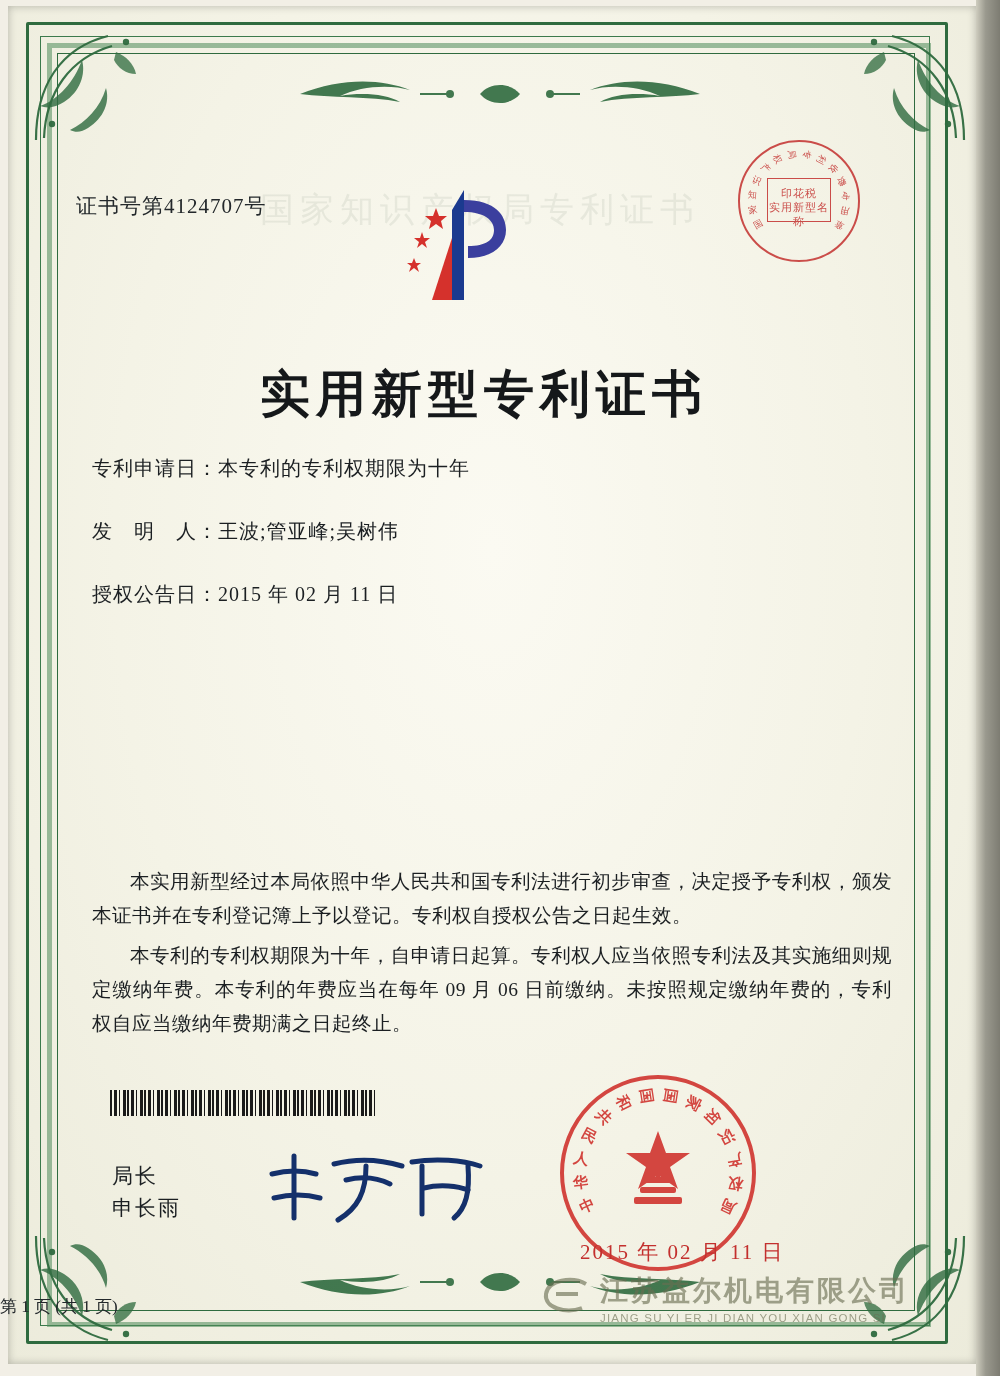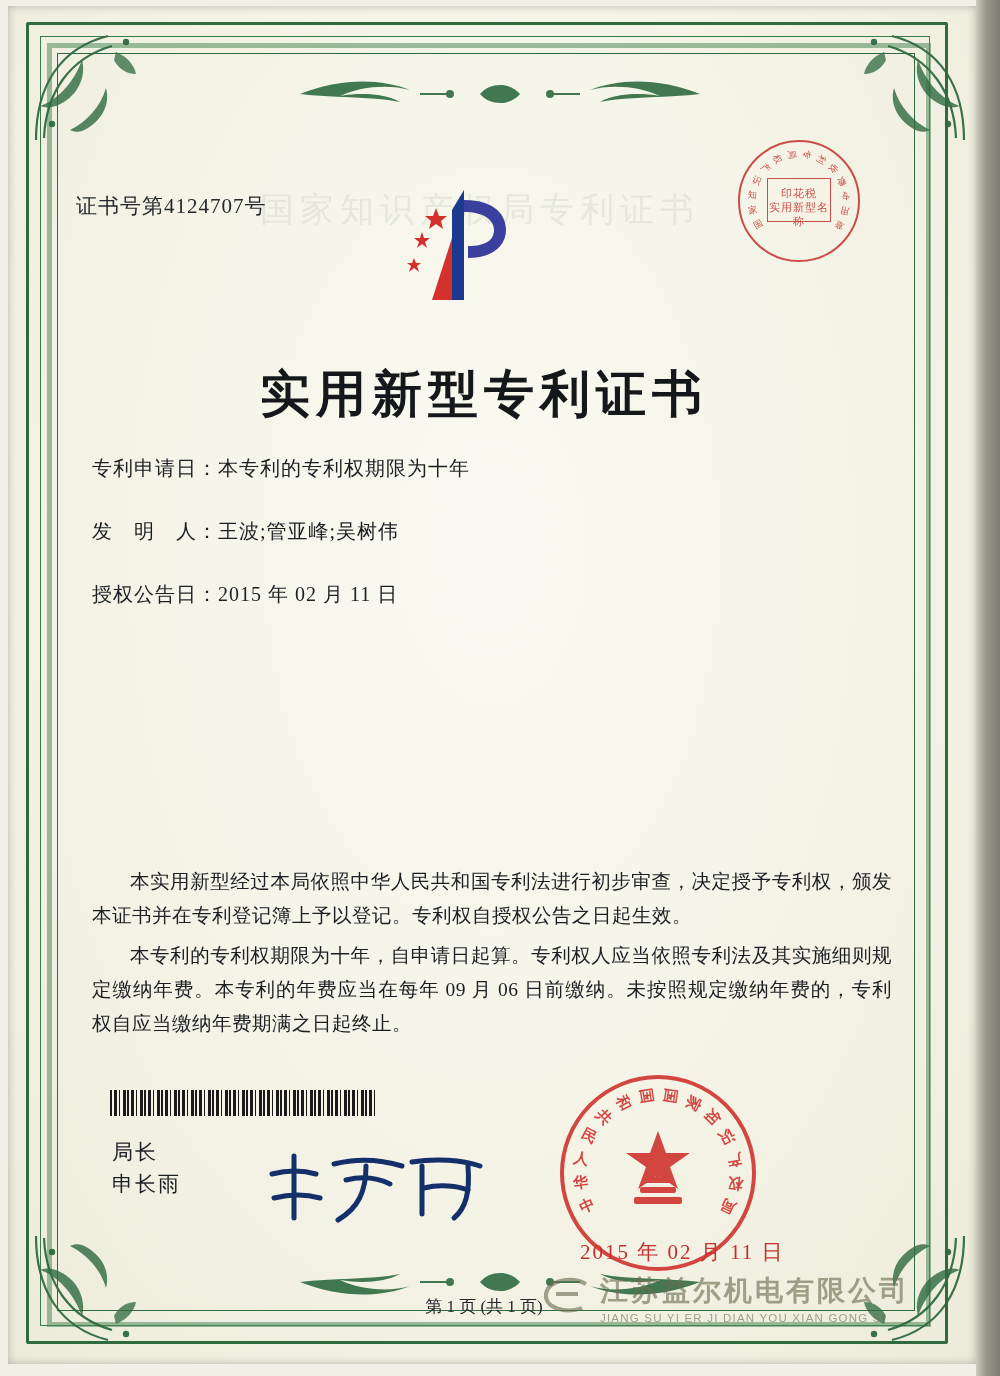--- a/index.html
+++ b/index.html
@@ -189,21 +189,21 @@
     height: 26px;
     background: repeating-linear-gradient(90deg,
       #1a1a1a 0px, #1a1a1a 2px, #f4f3e6 2px, #f4f3e6 4px,
       #1a1a1a 4px, #1a1a1a 7px, #f4f3e6 7px, #f4f3e6 9px,
       #1a1a1a 9px, #1a1a1a 10px, #f4f3e6 10px, #f4f3e6 13px,
       #1a1a1a 13px, #1a1a1a 16px, #f4f3e6 16px, #f4f3e6 17px);
   }
   .director {
     position: absolute;
     left: 112px;
-    top: 1136px;
+    top: 1160px;
     font-size: 21px;
     line-height: 32px;
     color: #1b1f22;
     letter-spacing: 2px;
   }
   .signature {
     position: absolute;
     left: 262px;
     top: 1140px;
     width: 230px;
@@ -285,21 +285,21 @@
     font-size: 21px;
     color: #c3302e;
     letter-spacing: 2px;
     font-family: "Liberation Serif", serif;
   }
   .footer-page {
     position: absolute;
     left: 0;
     top: 1295px;
     width: 968px;
-    text-align: center;
+    text-align: left;
     font-size: 17px;
     color: #23282b;
   }
   .company-stamp {
     position: absolute;
     left: 600px;
     top: 1272px;
     color: #6a6e52;
     opacity: .62;
   }

